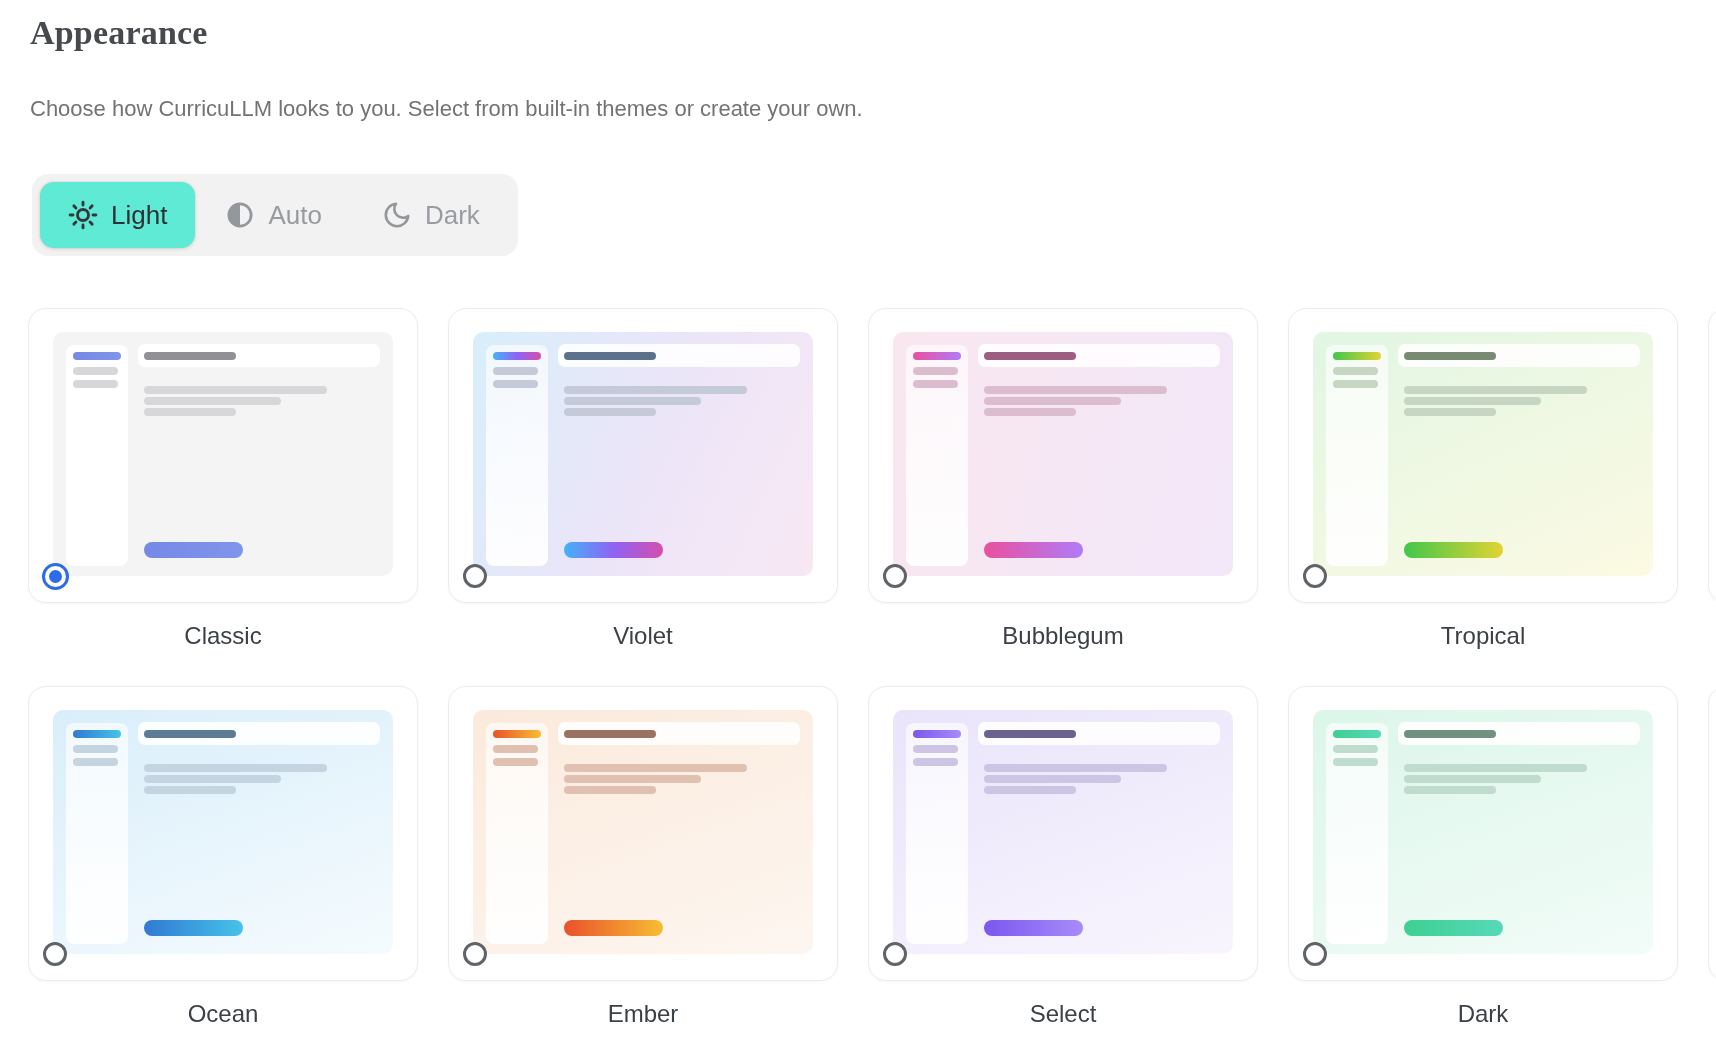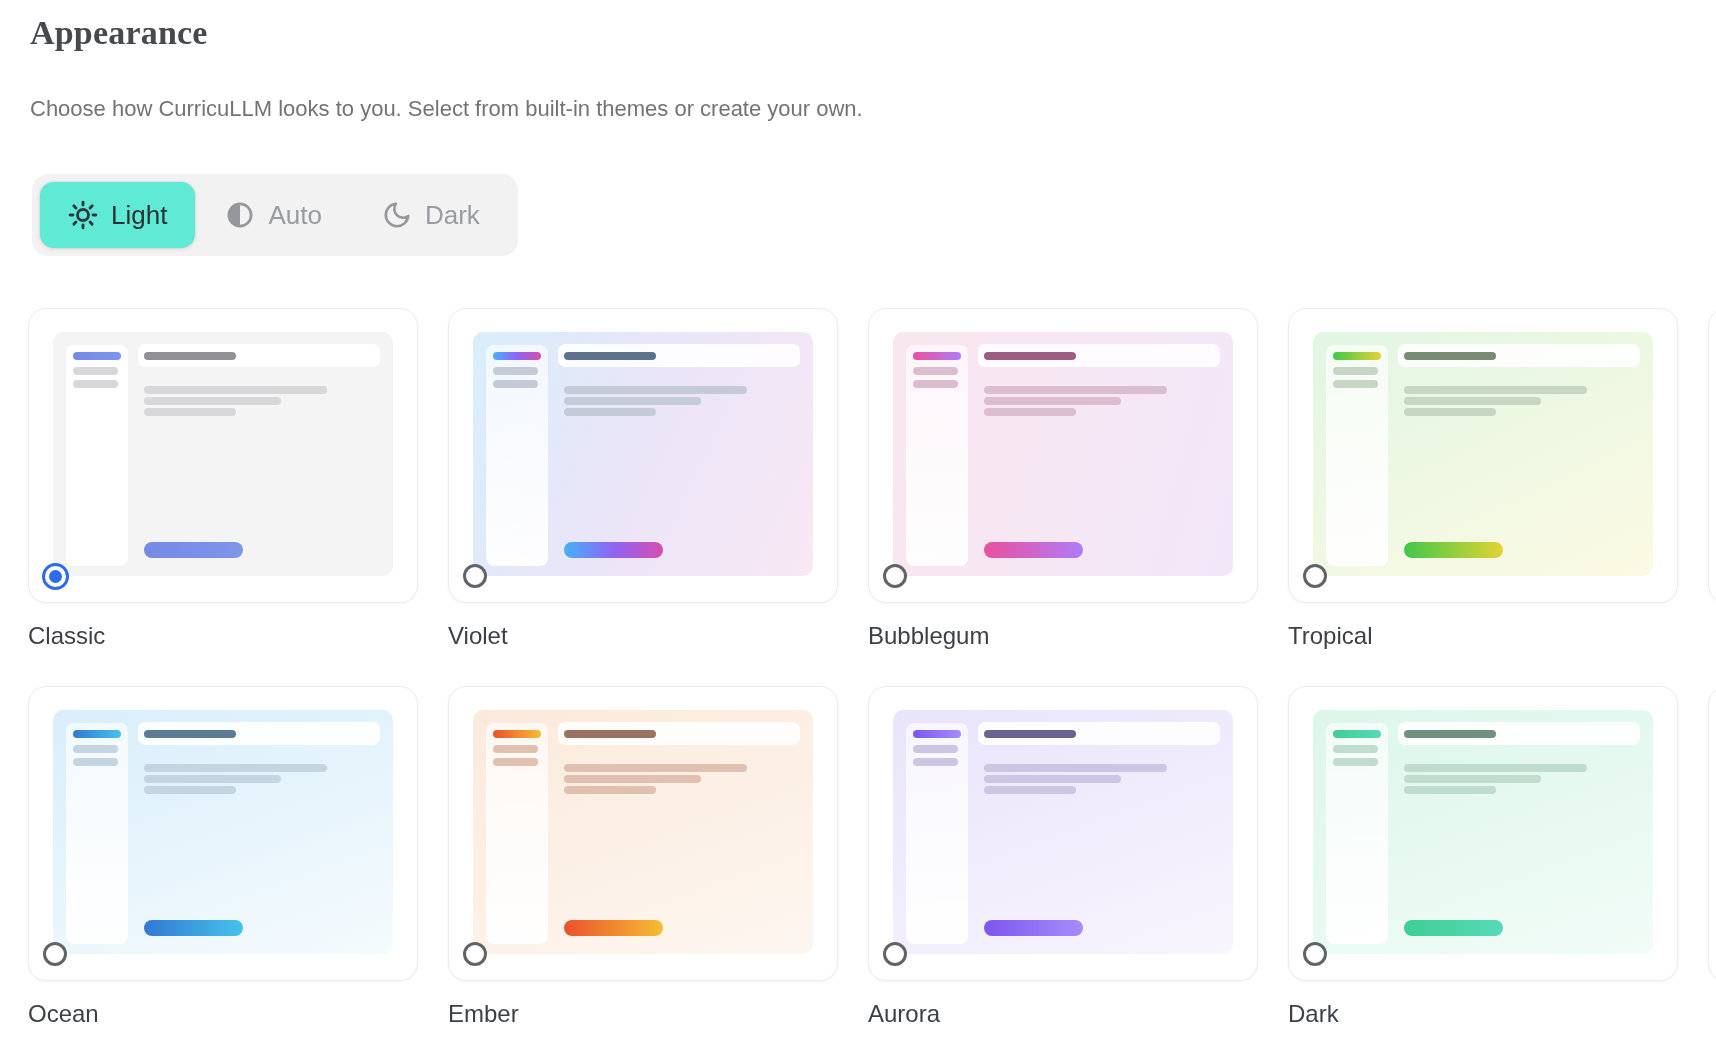--- a/index.html
+++ b/index.html
@@ -54,21 +54,21 @@
   }
   .theme-cell { width: 390px; }
   .theme-card {
     position: relative; width: 390px; height: 295px;
     background: #ffffff;
     border: 1px solid #ececee; border-radius: 18px;
     box-shadow: 0 1px 3px rgba(0,0,0,.04);
     box-sizing: border-box; cursor: pointer;
   }
   .theme-label {
-    margin-top: 18px; 
+    margin-top: 18px; text-align: center;
     font-size: 24px; line-height: 29px; color: #3c4147;
   }
 
   
   .preview {
     position: absolute; left: 24px; top: 23px;
     width: 340px; height: 244px;
     border-radius: 10px; overflow: hidden;
     background: var(--bg);
   }
@@ -321,21 +321,21 @@
         <div class="pv-line l3"></div>
         <div class="pv-button"></div>
         <div class="pv-sidebar">
           <div class="pv-accent"></div>
           <div class="pv-sbar s1"></div>
           <div class="pv-sbar s2"></div>
         </div>
       </div>
       <span class="radio" role="radio" aria-checked="false"></span>
     </div>
-    <div class="theme-label">Aurora</div>
+    <div class="theme-label">Select</div>
   </div>
 
   <div class="theme-cell">
     <div class="theme-card" style="--bg: linear-gradient(160deg, #dcf6ea,#f2fcf8); --accent: linear-gradient(90deg, #3ecf92,#57d9ba); --pill: #72907f; --line: #bfdcce;">
       <div class="preview">
         <div class="pv-header">
           <div class="pv-hpill"></div>
         </div>
         <div class="pv-line l1"></div>
         <div class="pv-line l2"></div>

